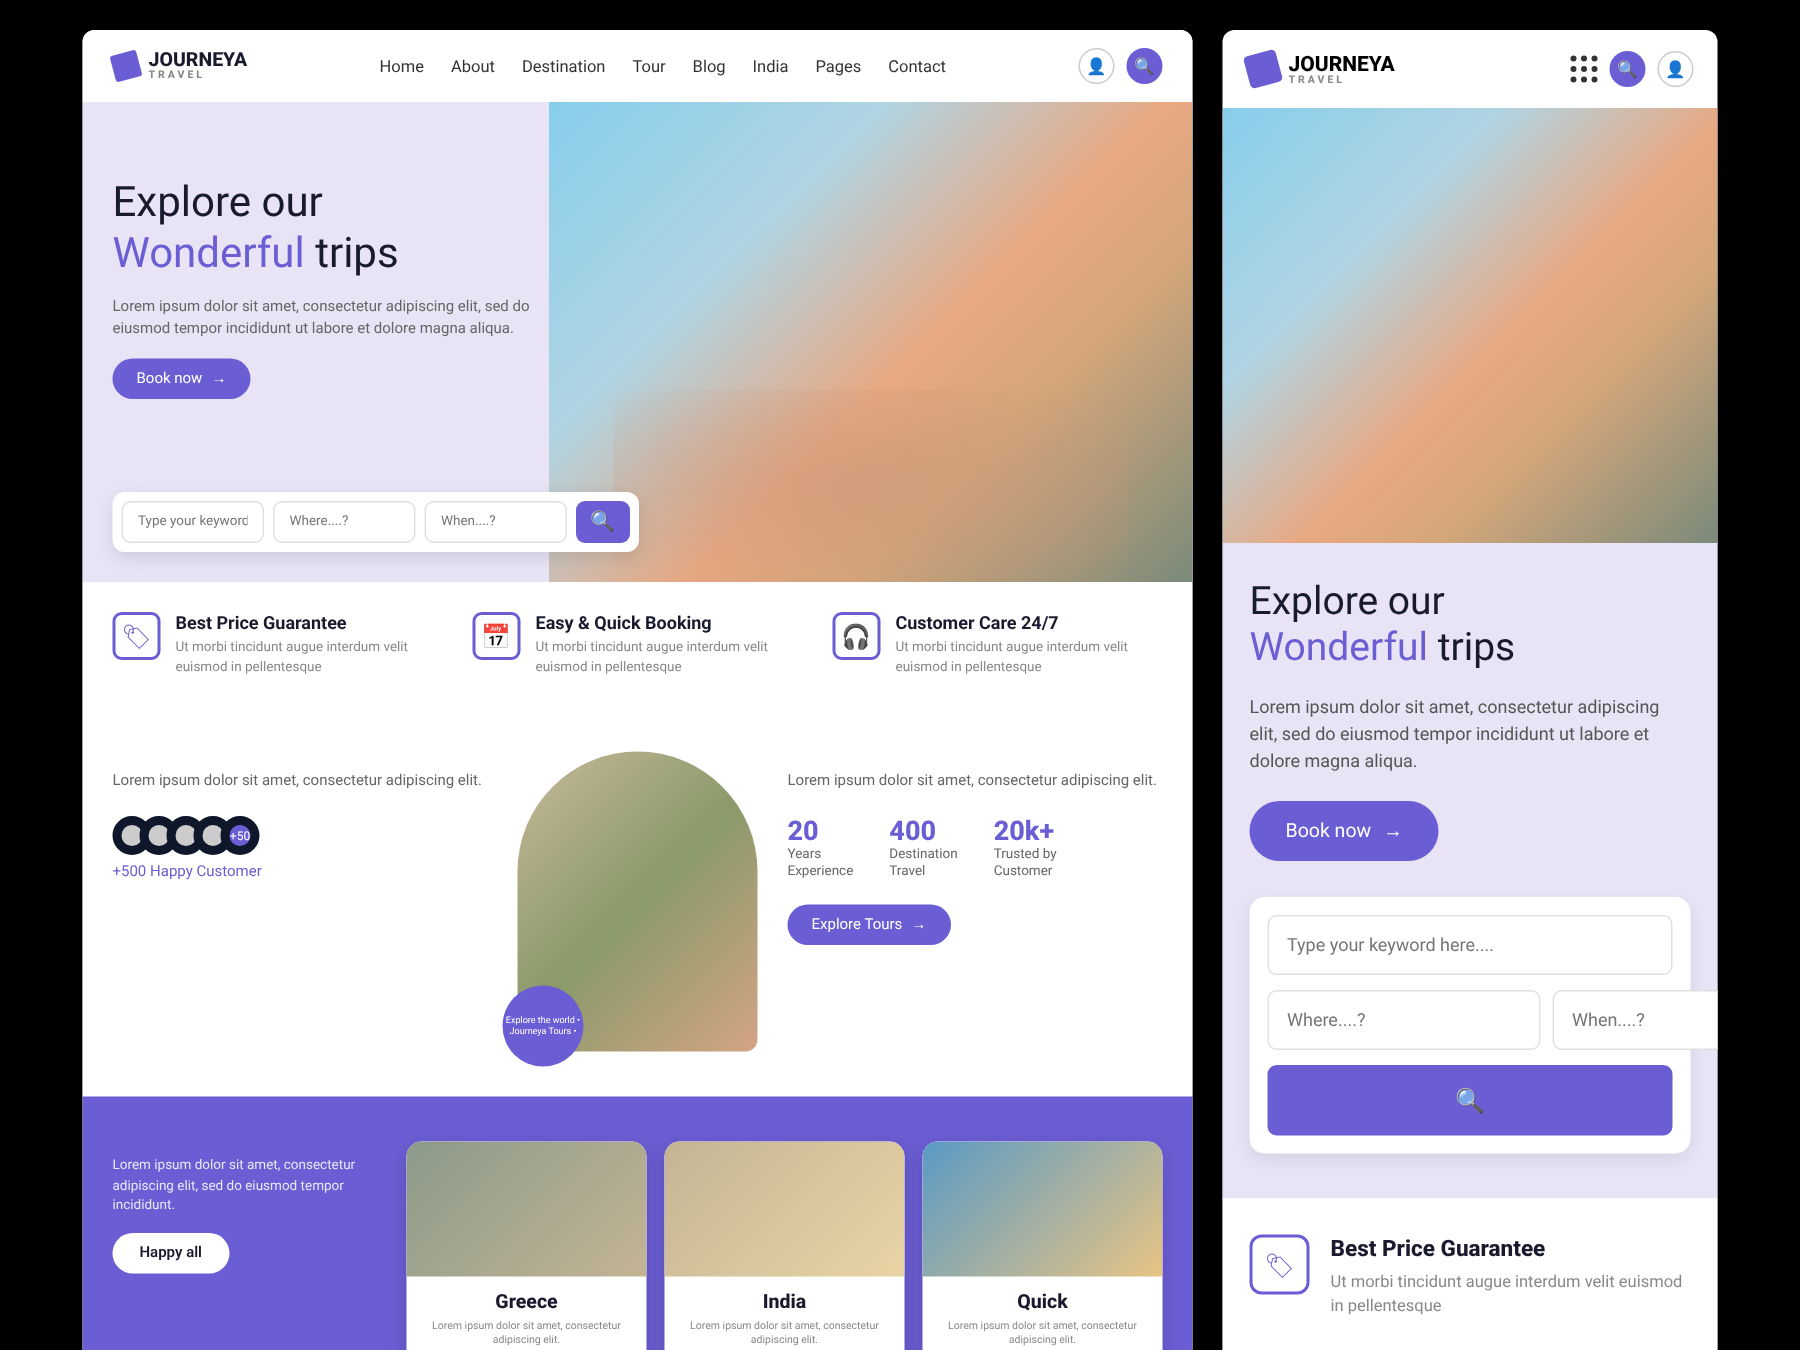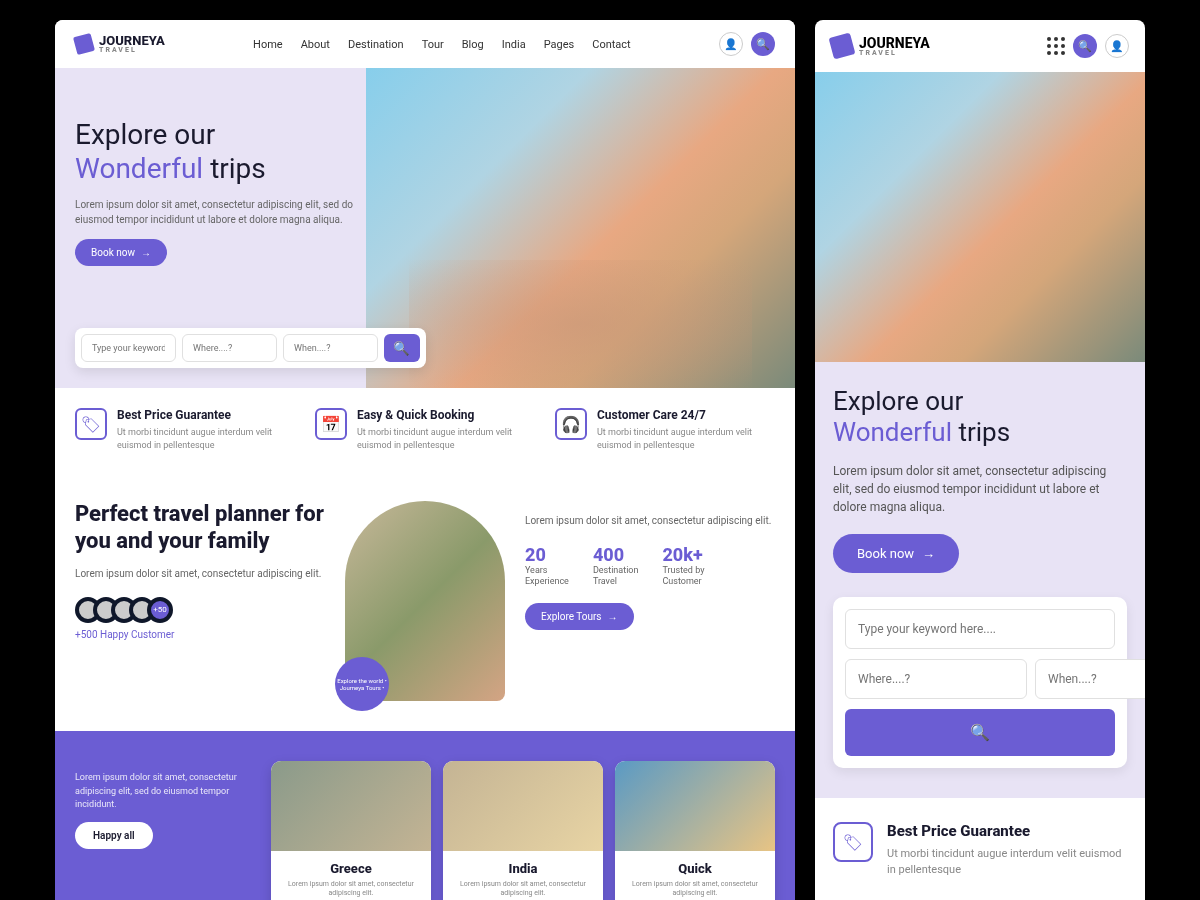--- a/index.html
+++ b/index.html
@@ -31,21 +31,21 @@
 .search-btn{background:#6b5dd3;border:none;border-radius:6px;width:36px;color:#fff;cursor:pointer}
 .features{display:flex;padding:20px;gap:20px;background:#fff}
 .feature{display:flex;gap:10px;flex:1}
 .feature-icon{width:32px;height:32px;border:2px solid #6b5dd3;border-radius:6px;display:flex;align-items:center;justify-content:center;color:#6b5dd3;flex-shrink:0}
 .feature-title{font-size:12px;font-weight:700;color:#1a1a2e}
 .feature-desc{font-size:9px;color:#888;margin-top:4px;line-height:1.4}
 .planner{display:flex;padding:30px 20px;gap:20px;background:#fff}
 .planner-left{flex:1}
 .planner-left h2{font-size:22px;font-weight:800;line-height:1.2;color:#1a1a2e}
 .avatars{display:flex;margin-top:16px}
-.avatar{width:26px;height:26px;border-radius:50%;border:4px solid #0f172a;margin-left:-8px;background:#ccc}
+.avatar{width:26px;height:26px;border-radius:50%;border:6px solid #0f172a;margin-left:-8px;background:#ccc}
 .avatar:first-child{margin-left:0}
 .avatar-more{background:#6b5dd3;color:#fff;font-size:8px;display:flex;align-items:center;justify-content:center}
 .happy{font-size:10px;color:#6b5dd3;margin-top:6px}
 .planner-img{width:160px;height:200px;border-radius:80px 80px 8px 8px;background:linear-gradient(135deg,#c8b89a,#8a9a6a,#d4a484);position:relative}
 .badge-circle{position:absolute;bottom:-10px;left:-10px;width:54px;height:54px;border-radius:50%;background:#6b5dd3;color:#fff;font-size:6px;display:flex;align-items:center;justify-content:center;text-align:center}
 .planner-right{flex:1}
 .planner-right h3{font-size:15px;font-weight:800;color:#1a1a2e;line-height:1.2}
 .stats{display:flex;gap:24px;margin:16px 0}
 .stat-num{font-size:18px;font-weight:800;color:#6b5dd3}
 .stat-label{font-size:9px;color:#666;line-height:1.2}
@@ -149,21 +149,20 @@
       <div class="feature-icon">🎧</div>
       <div>
           <div class="feature-title">Customer Care 24/7</div>
           <div class="feature-desc">Ut morbi tincidunt augue interdum velit euismod in pellentesque</div>
         </div>
     </div>
   </div>
 
   <div class="planner">
     <div class="planner-left">
-      <h2>Perfect travel planner for you and your family</h2>
       <p class="hero-desc">Lorem ipsum dolor sit amet, consectetur adipiscing elit.</p>
       <div class="avatars">
         <div class="avatar"></div>
         <div class="avatar"></div>
         <div class="avatar"></div>
         <div class="avatar"></div>
         <div class="avatar avatar-more">+50</div>
       </div>
       <div class="happy">+500 Happy Customer</div>
     </div>

